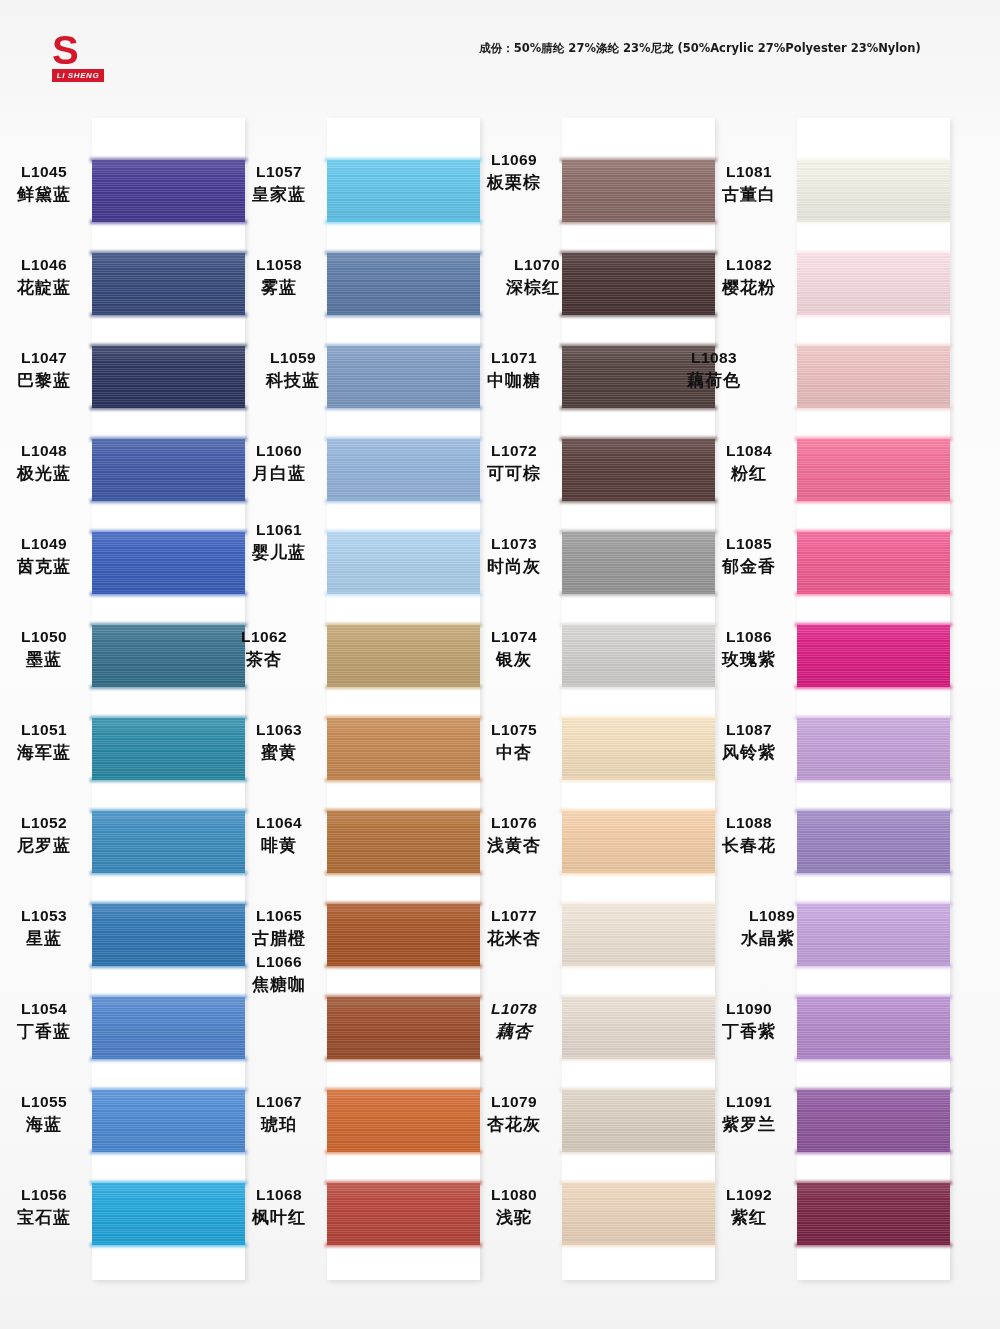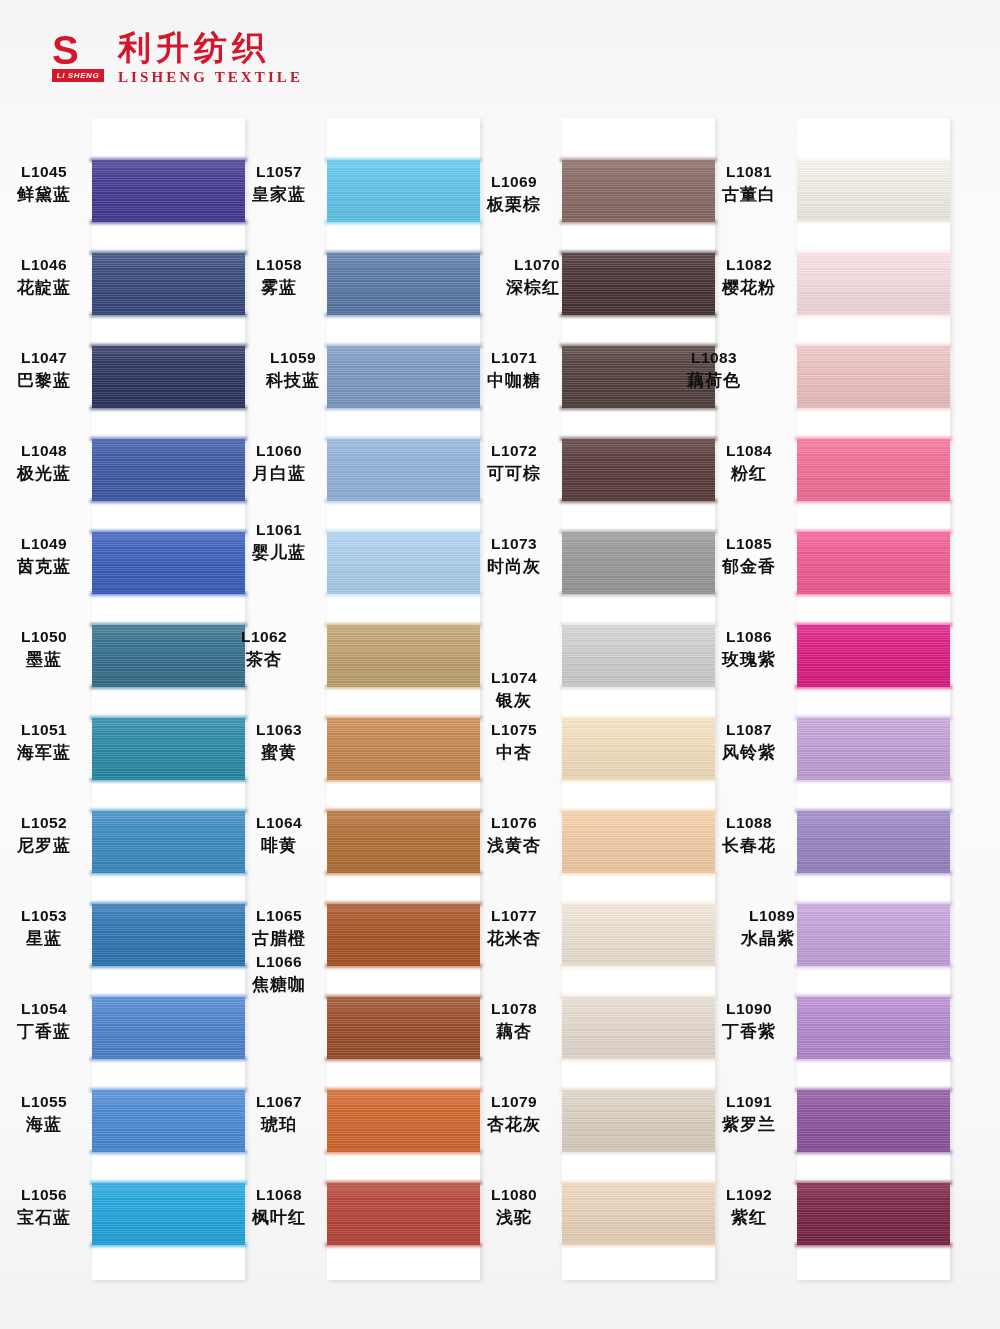--- a/index.html
+++ b/index.html
@@ -222,27 +222,24 @@
 
 <div class="page-bg"></div>
 
 <div class="header">
 
   <div class="brand">
     <div class="logo-mark">
       <div class="logo-s">S</div>
       <div class="logo-badge">LI SHENG</div>
     </div>
-    <div class="brand-text">
-      <div class="brand-cn">利升纺织</div>
-      <div class="brand-en">LISHENG TEXTILE</div>
-    </div>
   </div>
 
   <div class="spec">
+    <div class="spec-sub">成份：50%腈纶 27%涤纶 23%尼龙   (50%Acrylic  27%Polyester 23%Nylon)</div>
   </div>
 
 </div>
 
 <div class="columns" id="columns-root">
     <div class="column" style="left: 92px; top: 118px;">
       <div class="strip"></div>
       <div class="swatch" title="L1045 鲜黛蓝" style="top: 42px; height: 62px;">
         <div class="swatch-fill" style="background: rgb(69, 59, 148);"></div>
         <div class="swatch-tex"></div>
@@ -681,57 +678,57 @@
       <span class="name">焦糖咖</span>
     </div>
     <div class="label" style="left: 233px; top: 1092px;">
       <span class="code">L1067</span>
       <span class="name">琥珀</span>
     </div>
     <div class="label" style="left: 233px; top: 1185px;">
       <span class="code">L1068</span>
       <span class="name">枫叶红</span>
     </div>
-    <div class="label" style="left: 468px; top: 172px;">
+    <div class="label" style="left: 468px; top: 150px;">
       <span class="code">L1069</span>
       <span class="name">板栗棕</span>
     </div>
     <div class="label" style="left: 468px; top: 255px; text-align: right;">
       <span class="code">L1070</span>
       <span class="name">深棕红</span>
     </div>
     <div class="label" style="left: 468px; top: 348px;">
       <span class="code">L1071</span>
       <span class="name">中咖糖</span>
     </div>
     <div class="label" style="left: 468px; top: 441px;">
       <span class="code">L1072</span>
       <span class="name">可可棕</span>
     </div>
     <div class="label" style="left: 468px; top: 534px;">
       <span class="code">L1073</span>
       <span class="name">时尚灰</span>
     </div>
-    <div class="label" style="left: 468px; top: 627px; margin-top: 41px;">
+    <div class="label" style="left: 468px; top: 627px;">
       <span class="code">L1074</span>
       <span class="name">银灰</span>
     </div>
     <div class="label" style="left: 468px; top: 720px;">
       <span class="code">L1075</span>
       <span class="name">中杏</span>
     </div>
     <div class="label" style="left: 468px; top: 813px;">
       <span class="code">L1076</span>
       <span class="name">浅黄杏</span>
     </div>
     <div class="label" style="left: 468px; top: 906px;">
       <span class="code">L1077</span>
       <span class="name">花米杏</span>
     </div>
-    <div class="label" style="left: 468px; top: 999px;">
+    <div class="label" style="left: 468px; top: 999px; font-style: italic;">
       <span class="code">L1078</span>
       <span class="name">藕杏</span>
     </div>
     <div class="label" style="left: 468px; top: 1092px;">
       <span class="code">L1079</span>
       <span class="name">杏花灰</span>
     </div>
     <div class="label" style="left: 468px; top: 1185px;">
       <span class="code">L1080</span>
       <span class="name">浅驼</span>

